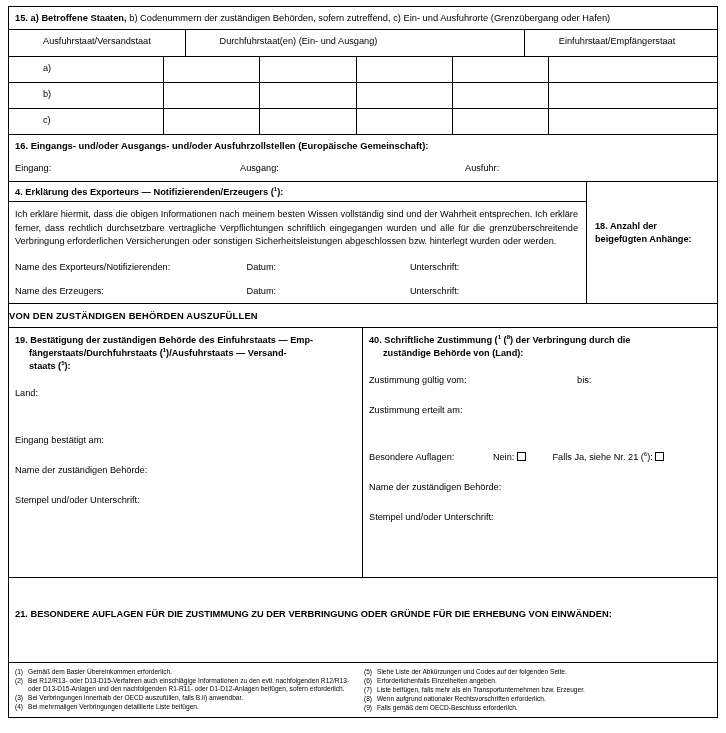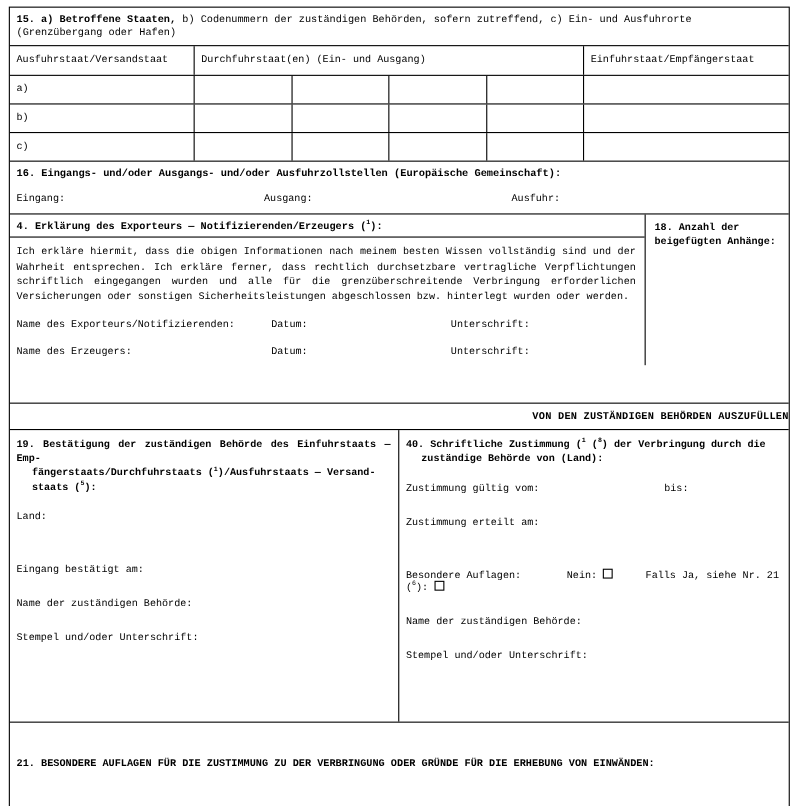--- a/index.html
+++ b/index.html
@@ -13,21 +13,20 @@
     font-family: "Liberation Sans", sans-serif;
     color: #000000;
     -webkit-font-smoothing: none;
   }
   .page {
     position: relative;
     width: 726px;
     height: 540px;
     box-sizing: border-box;
     padding: 6px 8px 4px 8px;
-    font-family: Liberation Mono, monospace;
   }
   .form {
     border: 1px solid #000;
     box-sizing: border-box;
     width: 710px;
   }
   .bt { border-top: 1px solid #000; }
   .bb { border-bottom: 1px solid #000; }
   .br { border-right: 1px solid #000; }
 
@@ -47,20 +46,21 @@
   .s15-table { width: 100%; }
   .s15-hdr {
     display: flex;
     height: 26px;
   }
   .s15-hdr .cell,
   .s15-body .cell {
     box-sizing: border-box;
     font-size: 9.2px;
     padding: 6px 5px 0 6px;
+    margin-left: 28px;
   }
   .col-a { width: 168px; }
   .col-b { width: 354px; }
   .col-c { width: 186px; }
   .s15-body .r {
     display: flex;
     height: 25px;
   }
   .sub1, .sub2, .sub3, .sub4 { width: 88.5px; box-sizing: border-box; }
 
@@ -70,44 +70,43 @@
     font-size: 9.2px;
     padding: 6px 6px 8px 6px;
   }
   .s16-fields .f1 { width: 225px; }
   .s16-fields .f2 { width: 225px; }
   .s16-fields .f3 { width: 200px; }
 
   
   .s17-wrap { display: flex; }
   .s17-left { width: 578px; box-sizing: border-box; }
-  .s17-right { width: 130px; box-sizing: border-box; padding: 6px 6px 6px 8px; font-size: 9.2px; line-height: 12.5px; }
+  .s17-right { width: 130px; box-sizing: border-box; padding: 6px 6px 6px 8px; font-size: 9.2px; line-height: 12.5px; margin-top: 32px; }
   .s17-title { padding: 5px 6px 4px 6px; font-size: 9.3px; }
   .s17-body {
     padding: 6px 8px 6px 6px;
     font-size: 9.2px;
     line-height: 13.5px;
     text-align: justify;
   }
   .s17-line {
     display: flex;
     font-size: 9.2px;
     padding: 7px 6px 7px 6px;
   }
   .s17-line .n { width: 245px; }
   .s17-line .d { width: 140px; }
   .s17-line .u { width: 180px; margin-left: 31px; }
 
   .banner {
-    text-align: right;
+    text-align: left;
     font-weight: bold;
     font-size: 9.4px;
     padding: 6px 0 6px 0;
     letter-spacing: 0.2px;
-    margin-top: 34px;
   }
 
   
   .cols { display: flex; }
   .c19 { width: 354px; box-sizing: border-box; }
   .c20 { width: 354px; box-sizing: border-box; }
   .c-title {
     font-size: 9.2px;
     line-height: 13px;
     font-weight: bold;

